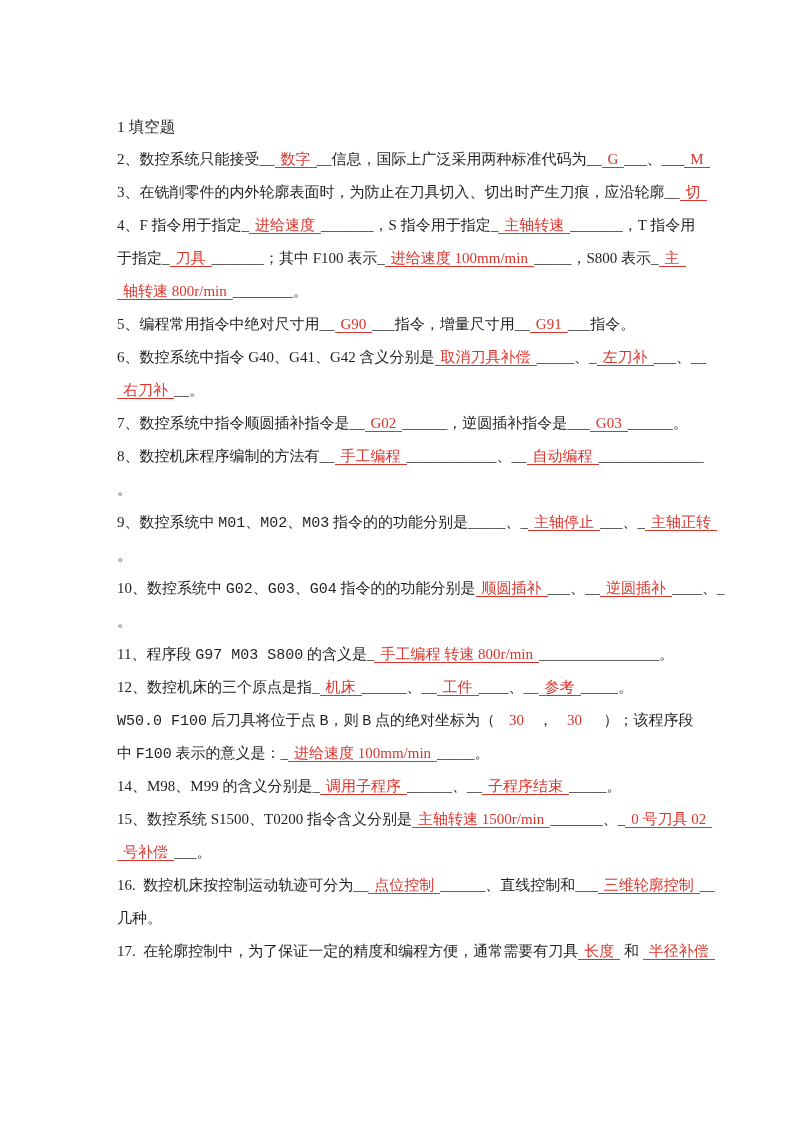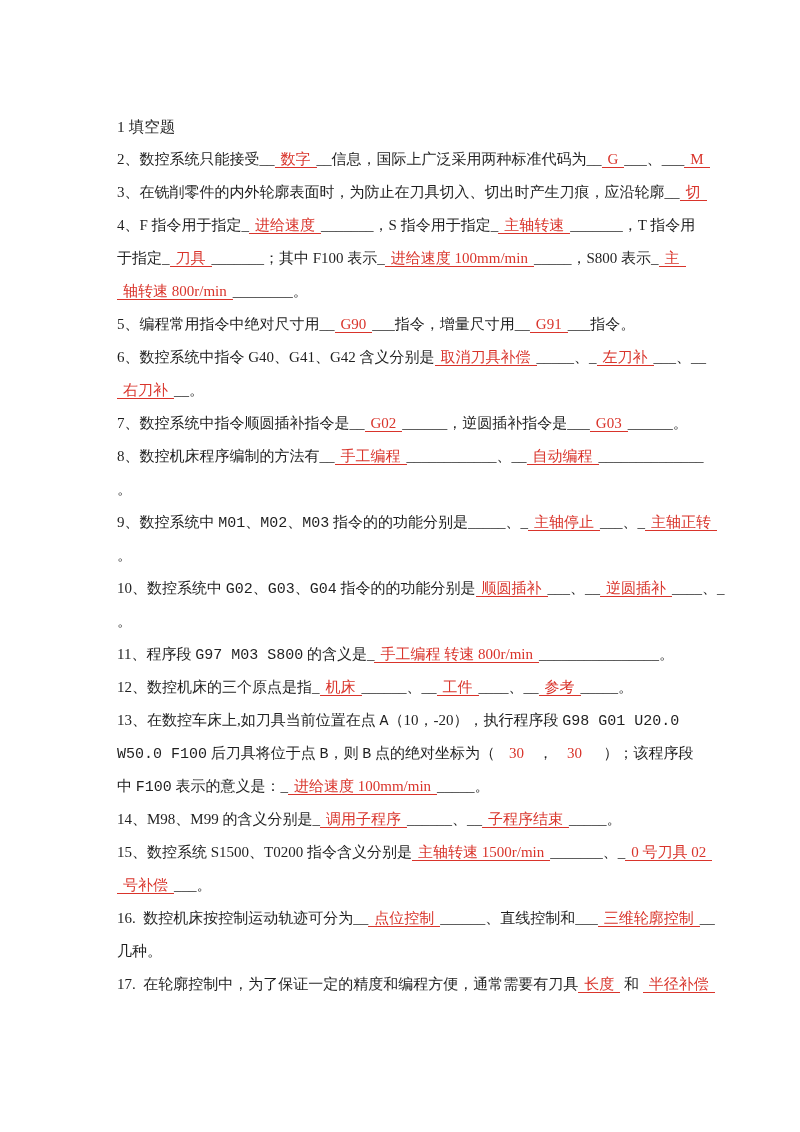--- a/index.html
+++ b/index.html
@@ -74,21 +74,20 @@
       <div class="line"><span class="run-answer">右刀补</span><span class="run-blank">__</span><span class="run-text">。</span></div>
       <div class="line"><span class="run-text">7、数控系统中指令顺圆插补指令是</span><span class="run-blank">__</span><span class="run-answer">G02</span><span class="run-blank">______</span><span class="run-text">，逆圆插补指令是</span><span class="run-blank">___</span><span class="run-answer">G03</span><span class="run-blank">______</span><span class="run-text">。</span></div>
       <div class="line"><span class="run-text">8、数控机床程序编制的方法有</span><span class="run-blank">__</span><span class="run-answer">手工编程</span><span class="run-blank">____________</span><span class="run-text">、</span><span class="run-blank">__</span><span class="run-answer">自动编程</span><span class="run-blank">______________</span></div>
       <div class="line"><span class="run-text">。</span></div>
       <div class="line"><span class="run-text">9、数控系统中 </span><span class="run-code">M01、M02、M03</span><span class="run-text"> 指令的的功能分别是</span><span class="run-blank">_____</span><span class="run-text">、</span><span class="run-blank">_</span><span class="run-answer">主轴停止</span><span class="run-blank">___</span><span class="run-text">、</span><span class="run-blank">_</span><span class="run-answer">主轴正转</span></div>
       <div class="line"><span class="run-text">。</span></div>
       <div class="line"><span class="run-text">10、数控系统中 </span><span class="run-code">G02、G03、G04</span><span class="run-text"> 指令的的功能分别是</span><span class="run-answer">顺圆插补</span><span class="run-blank">___</span><span class="run-text">、</span><span class="run-blank">__</span><span class="run-answer">逆圆插补</span><span class="run-blank">____</span><span class="run-text">、</span><span class="run-blank">_</span></div>
       <div class="line"><span class="run-text">。</span></div>
       <div class="line"><span class="run-text">11、程序段 </span><span class="run-code">G97 M03 S800</span><span class="run-text"> 的含义是</span><span class="run-blank">_</span><span class="run-answer">手工编程 转速 800r/min</span><span class="run-blank">________________</span><span class="run-text">。</span></div>
       <div class="line"><span class="run-text">12、数控机床的三个原点是指</span><span class="run-blank">_</span><span class="run-answer">机床</span><span class="run-blank">______</span><span class="run-text">、</span><span class="run-blank">__</span><span class="run-answer">工件</span><span class="run-blank">____</span><span class="run-text">、</span><span class="run-blank">__</span><span class="run-answer">参考</span><span class="run-blank">_____</span><span class="run-text">。</span></div>
-      <div class="line"><span class="run-text">13、在数控车床上,如刀具当前位置在点 </span><span class="run-code">A</span><span class="run-text">（10，-20），执行程序段 </span><span class="run-code">G98 G01 U20.0</span></div>
       <div class="line"><span class="run-code">W50.0 F100</span><span class="run-text"> 后刀具将位于点 </span><span class="run-code">B</span><span class="run-text">，则 </span><span class="run-code">B</span><span class="run-text"> 点的绝对坐标为（</span><span class="run-red">30</span><span class="run-text">，</span><span class="run-red">30</span><span class="run-text">  ）；该程序段</span></div>
       <div class="line"><span class="run-text">中 </span><span class="run-code">F100</span><span class="run-text"> 表示的意义是：</span><span class="run-blank">_</span><span class="run-answer">进给速度 100mm/min</span><span class="run-blank">_____</span><span class="run-text">。</span></div>
       <div class="line"><span class="run-text">14、M98、M99 的含义分别是</span><span class="run-blank">_</span><span class="run-answer">调用子程序</span><span class="run-blank">______</span><span class="run-text">、</span><span class="run-blank">__</span><span class="run-answer">子程序结束</span><span class="run-blank">_____</span><span class="run-text">。</span></div>
       <div class="line"><span class="run-text">15、数控系统 S1500、T0200 指令含义分别是</span><span class="run-answer">主轴转速 1500r/min</span><span class="run-blank">_______</span><span class="run-text">、</span><span class="run-blank">_</span><span class="run-answer">0 号刀具 02</span></div>
       <div class="line"><span class="run-answer">号补偿</span><span class="run-blank">___</span><span class="run-text">。</span></div>
       <div class="line"><span class="run-text">16.  数控机床按控制运动轨迹可分为</span><span class="run-blank">__</span><span class="run-answer">点位控制</span><span class="run-blank">______</span><span class="run-text">、直线控制和</span><span class="run-blank">___</span><span class="run-answer">三维轮廓控制</span><span class="run-blank">__</span></div>
       <div class="line"><span class="run-text">几种。</span></div>
       <div class="line"><span class="run-text">17.  在轮廓控制中，为了保证一定的精度和编程方便，通常需要有刀具</span><span class="run-answer">长度</span><span class="run-text"> 和 </span><span class="run-answer">半径补偿</span></div>
     </div>
 </div>

